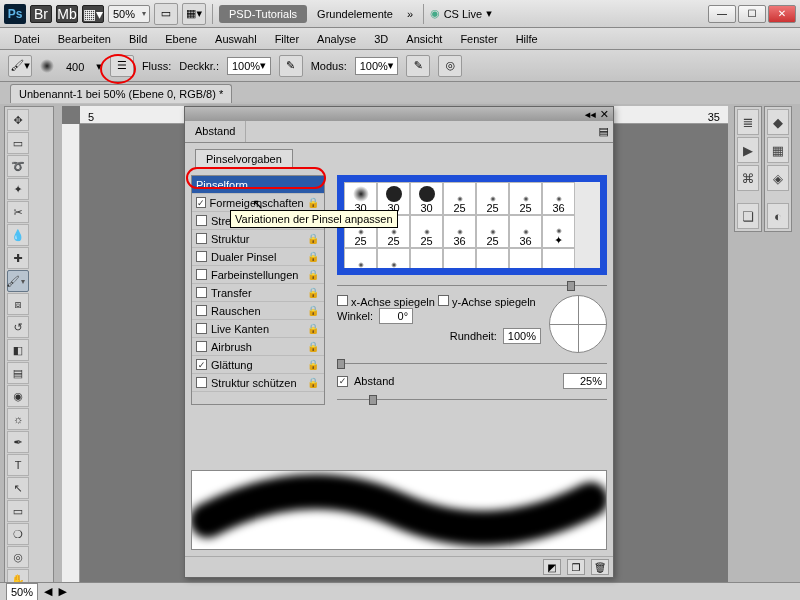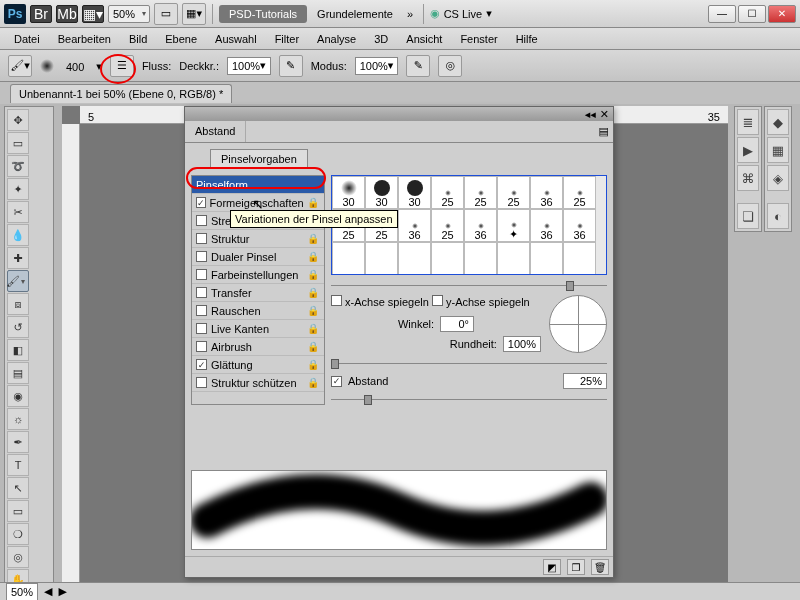--- a/index.html
+++ b/index.html
@@ -30,30 +30,30 @@
 .right-dock{position:absolute;right:4px;top:0;width:62px;display:flex;gap:2px}
 .dockcol{width:28px;background:#cfcfcf;border:1px solid #888;display:flex;flex-direction:column;gap:2px;padding:2px}
 .dockbtn{height:26px;border:1px solid #aaa;background:#ddd;display:flex;align-items:center;justify-content:center;font-size:13px;color:#444}
 .statusbar{position:absolute;bottom:0;left:0;right:0;height:18px;background:#d0d0d0;border-top:1px solid #888;display:flex;align-items:center;padding:0 6px;gap:6px;font-size:10px}
 
 .panel{position:absolute;left:184px;top:106px;width:430px;height:472px;background:#cfcfcf;border:1px solid #666;box-shadow:2px 2px 6px rgba(0,0,0,.3);display:flex;flex-direction:column}
 .panel-head{height:14px;background:linear-gradient(#bbb,#999);display:flex;justify-content:flex-end;align-items:center;padding:0 4px;gap:4px;color:#333;font-size:9px}
 .panel-tabs{display:flex;border-bottom:1px solid #888}
 .panel-tab{padding:4px 10px;background:#cfcfcf;border-right:1px solid #aaa}
 .panel-body{flex:1;display:flex;flex-direction:column;padding:6px;gap:6px}
-.presetsbtn{align-self:flex-start;padding:3px 10px;border:1px solid #888;background:#ddd;margin-left:19px}
-.brush-main{display:flex;gap:6px;height:230px}
+.presetsbtn{align-self:flex-start;padding:3px 10px;border:1px solid #888;background:#ddd;margin-left:4px}
+.brush-main{display:flex;gap:12px;height:230px}
 .optlist{width:134px;border:1px solid #888;background:#cfcfcf;display:flex;flex-direction:column}
 .optrow{display:flex;align-items:center;height:18px;padding:0 4px;gap:4px;border-bottom:1px solid #bbb;position:relative}
 .optrow.selected{background:#2a5aa8;color:#fff}
 .optrow.selected *{color:#fff}
 .chk{width:11px;height:11px;border:1px solid #666;background:#fff;display:inline-flex;align-items:center;justify-content:center;font-size:9px;color:#333}
 .lock{margin-left:auto;color:#666;font-size:10px}
 .brush-right{flex:1;display:flex;flex-direction:column;gap:4px}
-.thumbgrid{border:1px solid #1d4ed8;background:#e8e8e8;height:100px;display:flex;flex-wrap:wrap;overflow:hidden;align-content:flex-start}
+.thumbgrid{border:7px solid #1d4ed8;background:#e8e8e8;height:100px;display:flex;flex-wrap:wrap;overflow:hidden;align-content:flex-start}
 .th{width:33px;height:33px;border:1px solid #bbb;display:flex;flex-direction:column;align-items:center;justify-content:flex-end;font-size:8px;color:#555;background:#fff}
 .th .dot{width:16px;height:16px;background:#222;border-radius:50%}
 .th .soft{background:radial-gradient(#222,transparent 70%)}
 .th .sm{width:6px;height:6px}
 .slrow{display:flex;align-items:center;gap:6px}
 .slrow label{flex:0 0 50px}
 .val{background:#fff;border:1px solid #888;padding:1px 4px;min-width:44px;text-align:right}
 .slider{flex:1;height:14px;position:relative;border-top:1px solid #888;margin-top:6px}
 .slider .thumb{position:absolute;top:-5px;width:8px;height:10px;background:#999;border:1px solid #555}
 .angle-widget{width:58px;height:58px;border:1px solid #888;border-radius:50%;background:#fff;position:relative}
@@ -337,22 +337,22 @@
             <div class="th"></div>
             <div class="th"></div>
             <div class="th"></div>
             <div class="th"></div>
           </div>
         <div class="slider">
             <div class="thumb" style="left:85%"></div>
           </div>
         <div style="display:flex;gap:8px;align-items:flex-start">
           <div style="flex:1">
-            <div style="margin-bottom:8px"><span class="chk"></span> <span>x-Achse spiegeln</span> <span class="chk"></span> <span>y-Achse spiegeln</span></div>
-            <div class="slrow" style="justify-content:center">
+            <div style="margin-bottom:0"><span class="chk"></span> <span>x-Achse spiegeln</span> <span class="chk"></span> <span>y-Achse spiegeln</span></div>
+            <div class="slrow" style="justify-content:flex-start">
                 <span>Winkel:</span>
                 <span class="val" style="min-width:34px">0°</span>
               </div>
             <div class="slrow" style="justify-content:flex-end;margin-top:4px">
                 <span>Rundheit:</span>
                 <span class="val" style="min-width:34px">100%</span>
               </div>
           </div>
           <div class="angle-widget"></div>
         </div>

